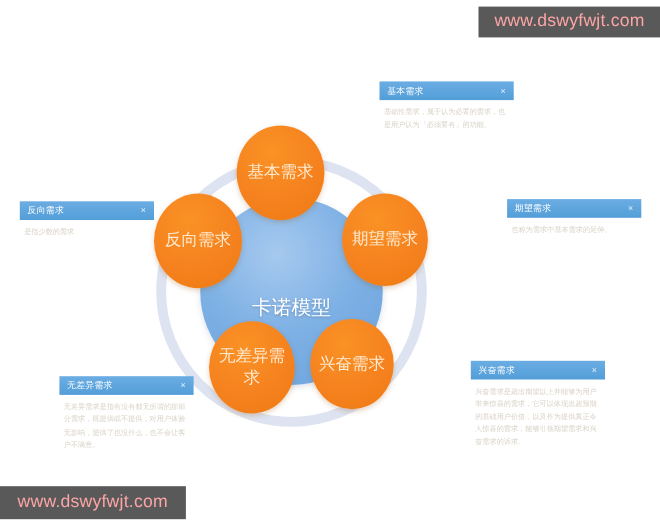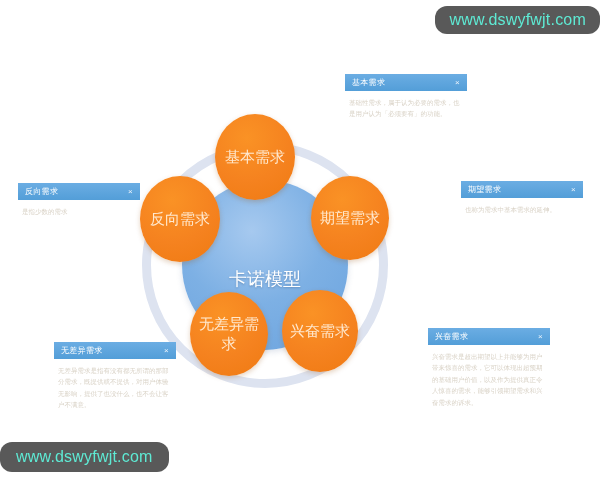--- a/index.html
+++ b/index.html
@@ -9,26 +9,25 @@
     font-family:"Liberation Sans","DejaVu Sans",sans-serif;
     overflow:hidden;
     position:relative;
   }
   #stage{position:absolute;left:0;top:0;width:600px;height:480px;}
 
   
   .watermark{
     position:absolute;
     background:#595959;
-    color:#5eead4;
+    color:#fca5a5;
     font-size:16px;
     letter-spacing:.2px;
     display:flex;align-items:center;justify-content:center;
     white-space:nowrap;
-    border-radius:12px;
   }
   #wm-top{right:0;top:6px;height:28px;padding:0 14px;}
   #wm-bottom{left:0;bottom:8px;height:30px;padding:0 16px;}
 
   
   #diagram{
     position:absolute;
     left:120px;top:120px;
     width:290px;height:290px;
   }

